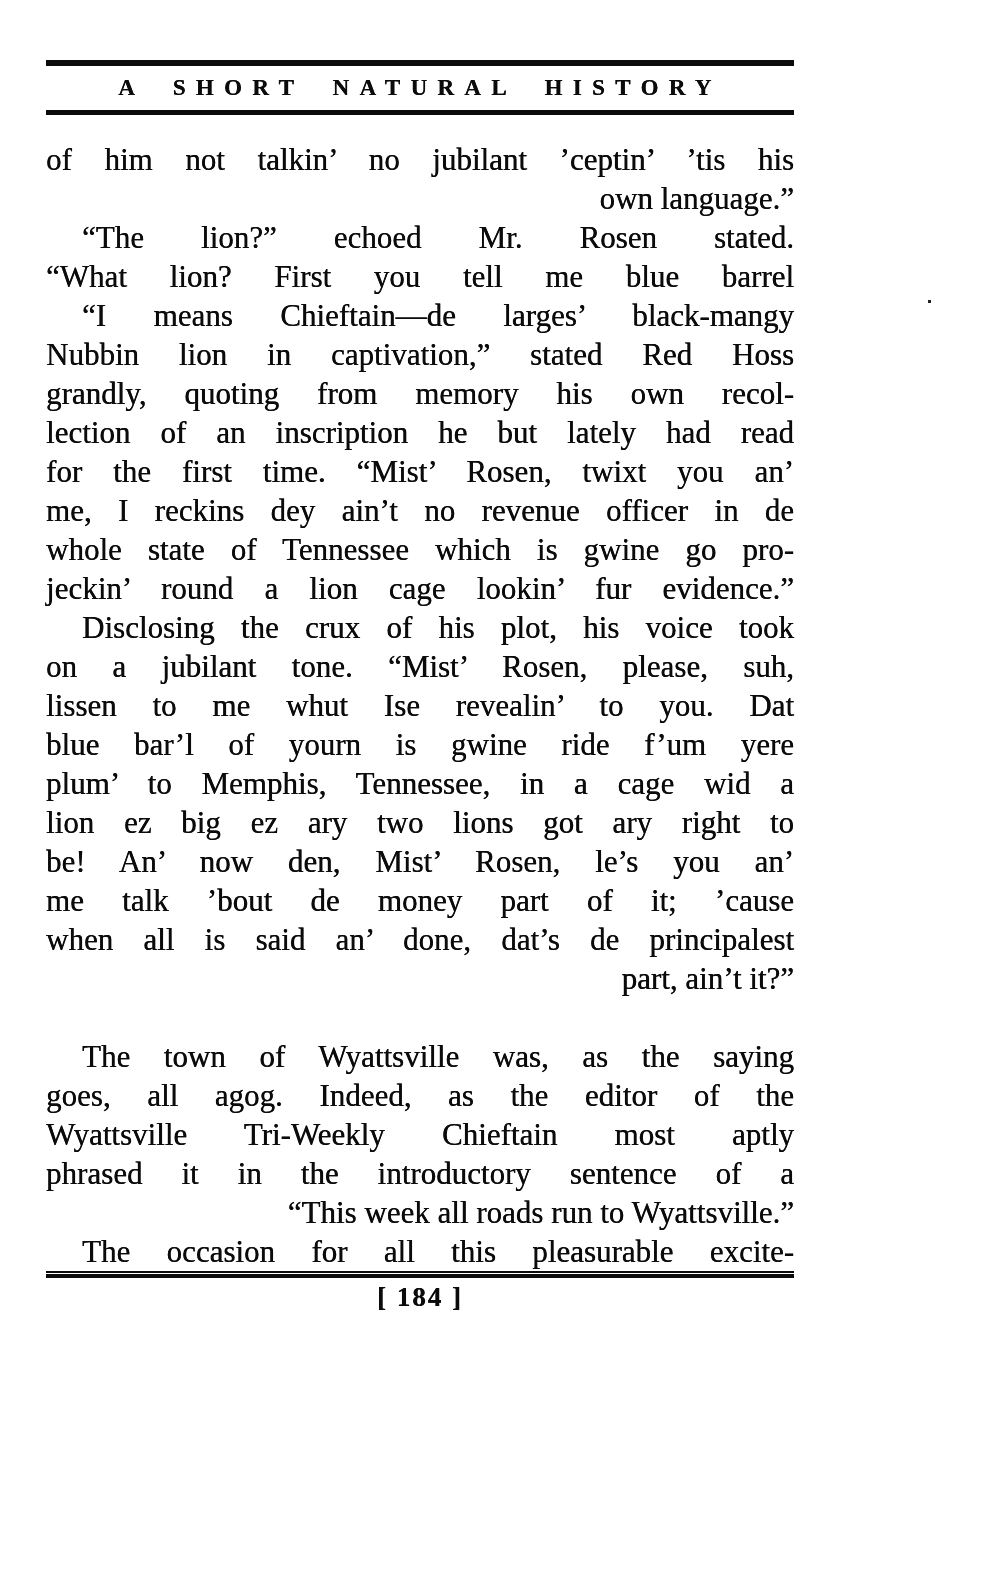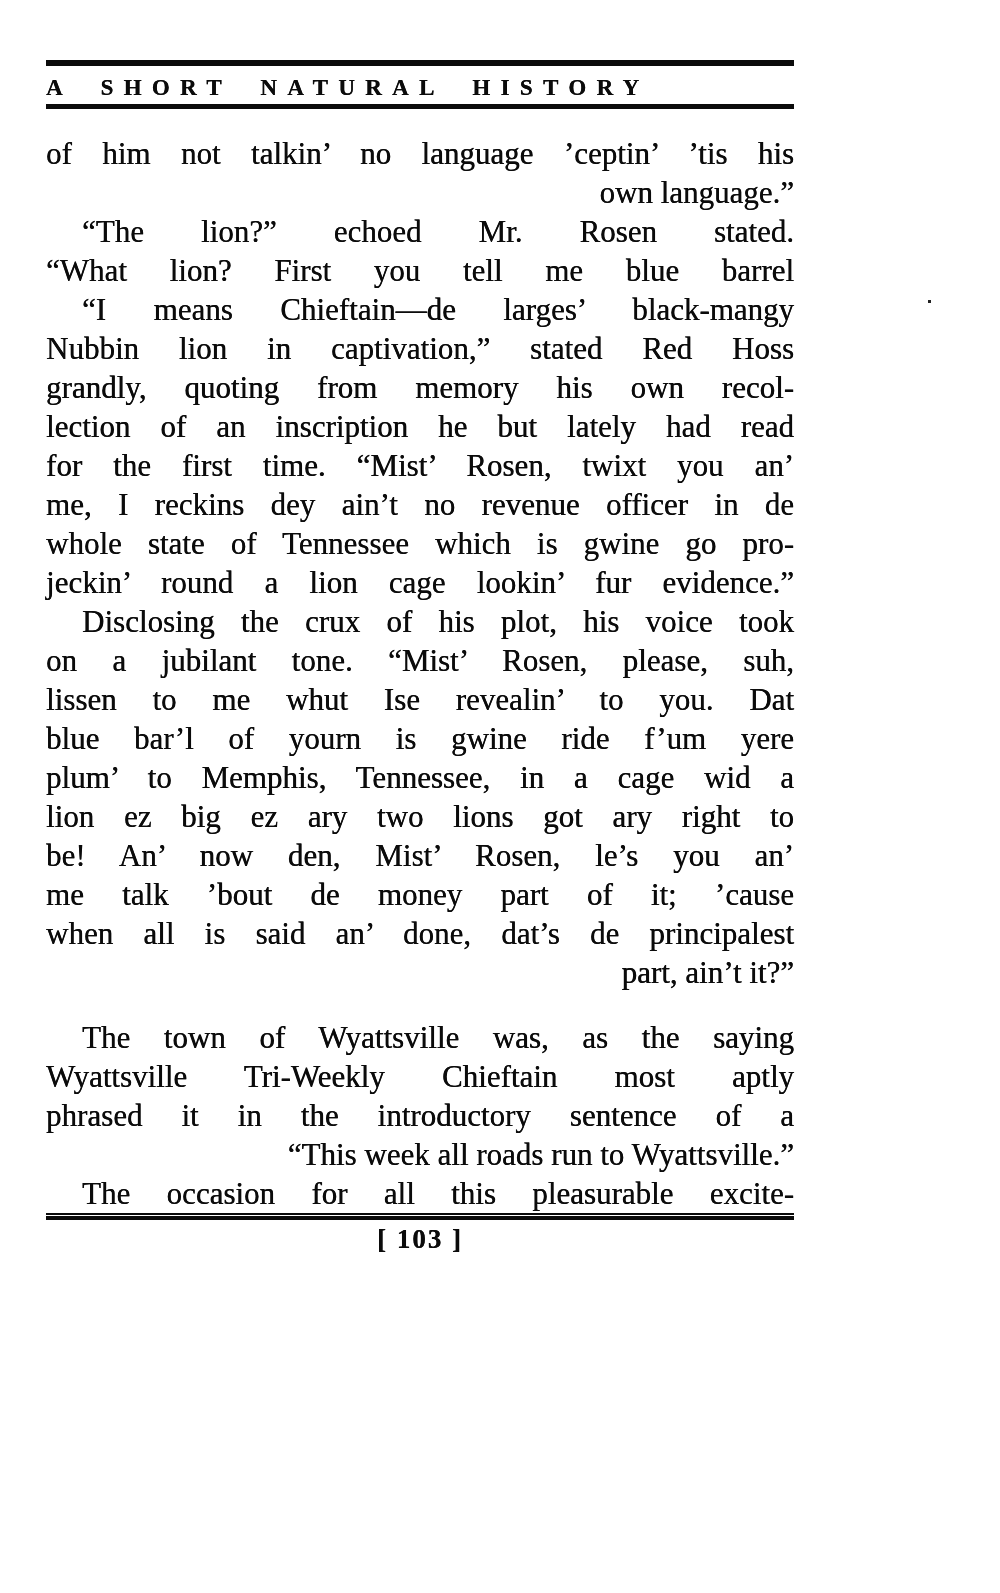--- a/index.html
+++ b/index.html
@@ -17,22 +17,23 @@
     left: 46px;
     top: 0;
     width: 748px;
   }
   .rule-top {
     margin-top: 60px;
     height: 6px;
     background: #0b0b0b;
   }
   .running-head {
-    height: 38px;
+    height: 44px;
     line-height: 44px;
+    text-align: center;
     font-size: 23px;
     font-weight: 700;
     letter-spacing: 0.45em;
     word-spacing: 0.55em;
     white-space: nowrap;
     text-shadow: 0.3px 0 0 currentColor;
   }
   .rule-bottom {
     height: 5px;
     background: #0b0b0b;
@@ -47,21 +48,21 @@
     white-space: pre;
     text-align: right;
     text-shadow: 0.35px 0 0 currentColor;
   }
   .line.justify {
     white-space: normal;
     text-align: justify;
     text-align-last: justify;
   }
   .line.indent { text-indent: 36px; }
-  .line.gap-before { margin-top: 26px; }
+  .line.gap-before { margin-top: 39px; }
   .foot-rule {
     height: 7px;
     background: linear-gradient(#0b0b0b 0 2px, #ffffff 2px 3px, #0b0b0b 3px 7px);
   }
   .page-number {
     height: 38px;
     line-height: 38px;
     text-align: center;
     font-size: 27px;
     font-weight: 700;
@@ -81,21 +82,21 @@
 </head>
 <body>
 
 <div class="page">
   <div class="content">
     <div class="rule-top"></div>
     <div class="running-head">A SHORT NATURAL HISTORY</div>
     <div class="rule-bottom"></div>
 
     <div class="bodytext" id="bodytext">
-        <div class="line justify">of him not talkin’ no language ’ceptin’ ’tis his</div>
+        <div class="line justify">of him not talkin’ no jubilant ’ceptin’ ’tis his</div>
         <div class="line">own language.”</div>
         <div class="line indent justify">“The lion?”  echoed Mr. Rosen stated.</div>
         <div class="line justify">“What lion?  First you tell me blue barrel</div>
         <div class="line indent justify">“I means Chieftain—de larges’ black-mangy</div>
         <div class="line justify">Nubbin lion in captivation,” stated Red Hoss</div>
         <div class="line justify">grandly, quoting from memory his own recol-</div>
         <div class="line justify">lection of an inscription he but lately had read</div>
         <div class="line justify">for the first time.  “Mist’ Rosen, twixt you an’</div>
         <div class="line justify">me, I reckins dey ain’t no revenue officer in de</div>
         <div class="line justify">whole state of Tennessee which is gwine go pro-</div>
@@ -104,23 +105,24 @@
         <div class="line justify">on a jubilant tone.  “Mist’ Rosen, please, suh,</div>
         <div class="line justify">lissen to me whut Ise revealin’ to you.  Dat</div>
         <div class="line justify">blue bar’l of yourn is gwine ride f’um yere</div>
         <div class="line justify">plum’ to Memphis, Tennessee, in a cage wid a</div>
         <div class="line justify">lion ez big ez ary two lions got ary right to</div>
         <div class="line justify">be!  An’ now den, Mist’ Rosen, le’s you an’</div>
         <div class="line justify">me talk ’bout de money part of it; ’cause</div>
         <div class="line justify">when all is said an’ done, dat’s de principalest</div>
         <div class="line">part, ain’t it?”</div>
         <div class="line indent justify gap-before">The town of Wyattsville was, as the saying</div>
+        <div class="line justify">goes, all agog.  Indeed, as the editor of the</div>
         <div class="line justify">Wyattsville Tri-Weekly Chieftain most aptly</div>
         <div class="line justify">phrased it in the introductory sentence of a</div>
         <div class="line">“This week all roads run to Wyattsville.”</div>
         <div class="line indent justify">The occasion for all this pleasurable excite-</div>
       </div>
 
     <div class="foot-rule"></div>
-    <div class="page-number">[ 103 ]</div>
+    <div class="page-number">[ 184 ]</div>
   </div>
   <div class="speck"></div>
 </div>
 
 </body></html>

